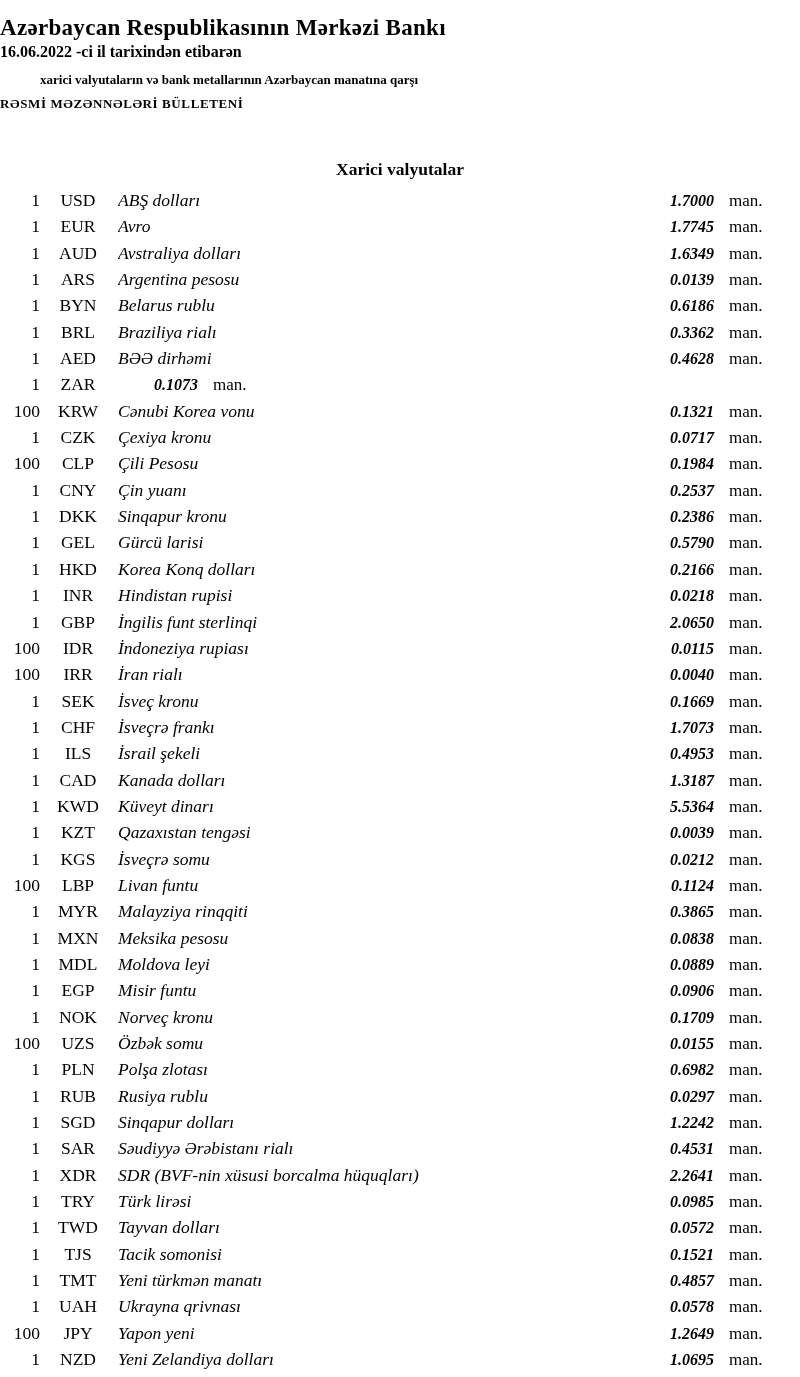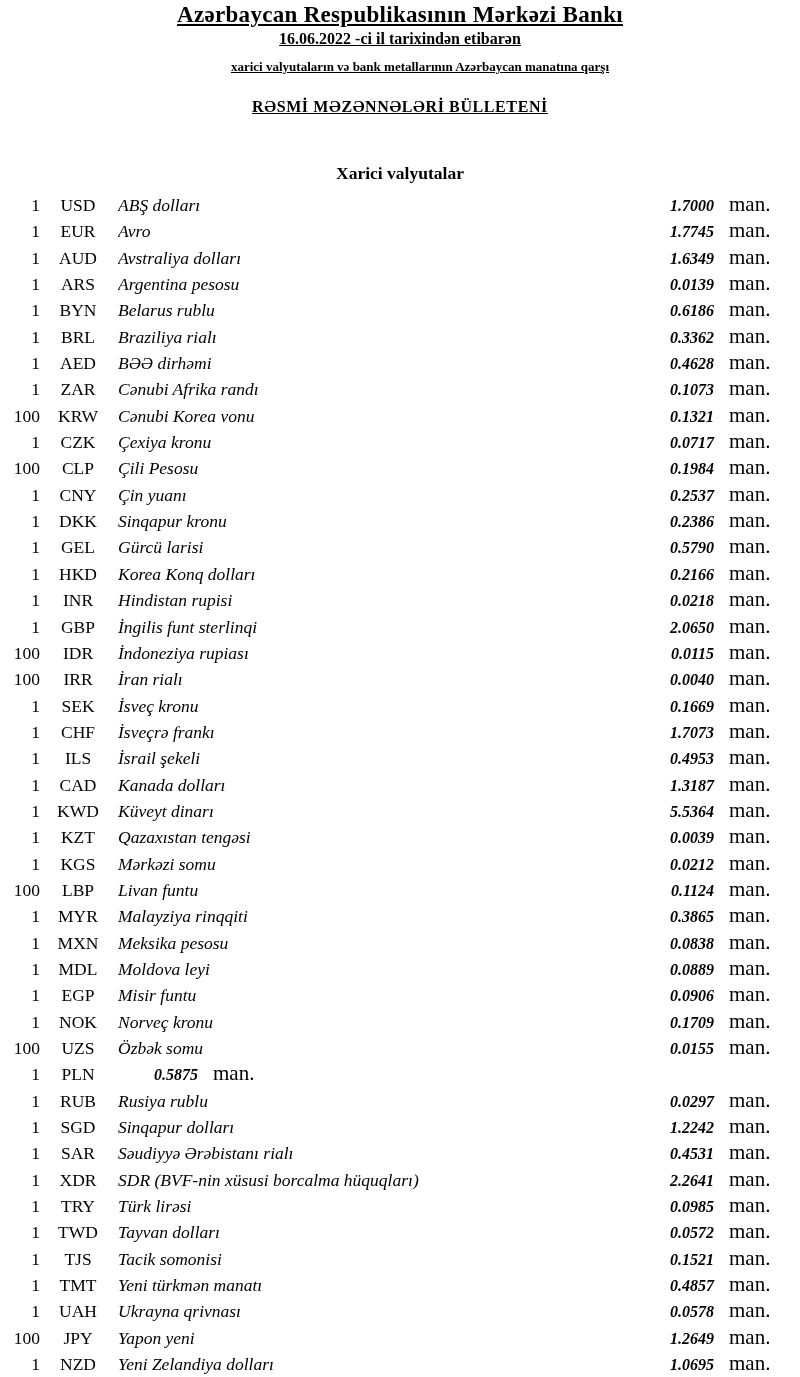--- a/index.html
+++ b/index.html
@@ -7,40 +7,40 @@
     background: #ffffff;
     color: #000000;
     font-family: "Liberation Serif", "DejaVu Serif", serif;
   }
   body {
     width: 800px;
     height: 1377px;
     margin: 0 auto;
     overflow: hidden;
   }
-  .header { text-align: center; padding-top: 2px; text-decoration: underline; }
+  .header { text-align: left; padding-top: 15px; }
   .doc-title {
     font-size: 23px;
     font-weight: bold;
     letter-spacing: 0.3px;
   }
   .doc-sub-date {
     margin-top: 2px;
     font-size: 16px;
     font-weight: bold;
   }
   .doc-sub-line {
     margin-top: 11px;
     font-size: 13px;
     font-weight: bold;
     margin-left: 40px;
   }
   .doc-sub-caps {
-    margin-top: 23px;
-    font-size: 16px;
+    margin-top: 8px;
+    font-size: 13px;
     font-weight: bold;
     letter-spacing: 0.6px;
   }
   .section-title {
     margin-top: 47px;
     text-align: center;
     font-size: 17.5px;
     font-weight: bold;
   }
   .table {
@@ -59,21 +59,21 @@
   .code  { width: 60px;  text-align: center; margin-left: 8px; flex: 0 0 auto; }
   .name  { flex: 1 1 auto; margin-left: 10px; white-space: nowrap; overflow: hidden; font-style: italic; }
   .rate  {
     width: 90px;
     text-align: right;
     flex: 0 0 auto;
     font-weight: bold;
     font-style: italic;
     font-size: 16px;
   }
-  .unit  { width: 58px; padding-left: 15px; flex: 0 0 auto; font-size: 21px; }
+  .unit  { width: 58px; padding-left: 15px; flex: 0 0 auto; font-size: 17px; }
 </style>
 </head>
 <body>
 
 <div class="header">
   <div class="doc-title">Azərbaycan Respublikasının Mərkəzi Bankı</div>
   <div class="doc-sub-date">16.06.2022 -ci il tarixindən etibarən</div>
   <div class="doc-sub-line">xarici valyutaların və bank metallarının Azərbaycan manatına qarşı</div>
   <div class="doc-sub-caps">RƏSMİ MƏZƏNNƏLƏRİ BÜLLETENİ</div>
 </div>
@@ -133,21 +133,20 @@
     <span class="qty">1</span>
     <span class="code">AED</span>
     <span class="name">BƏƏ dirhəmi</span>
     <span class="rate">0.4628</span>
     <span class="unit">man.</span>
   </div>
 
   <div class="row">
     <span class="qty">1</span>
     <span class="code">ZAR</span>
-    <span class="name">Cənubi Afrika randı</span>
     <span class="rate">0.1073</span>
     <span class="unit">man.</span>
   </div>
 
   <div class="row">
     <span class="qty">100</span>
     <span class="code">KRW</span>
     <span class="name">Cənubi Korea vonu</span>
     <span class="rate">0.1321</span>
     <span class="unit">man.</span>
@@ -277,21 +276,21 @@
     <span class="qty">1</span>
     <span class="code">KZT</span>
     <span class="name">Qazaxıstan tengəsi</span>
     <span class="rate">0.0039</span>
     <span class="unit">man.</span>
   </div>
 
   <div class="row">
     <span class="qty">1</span>
     <span class="code">KGS</span>
-    <span class="name">Mərkəzi somu</span>
+    <span class="name">İsveçrə somu</span>
     <span class="rate">0.0212</span>
     <span class="unit">man.</span>
   </div>
 
   <div class="row">
     <span class="qty">100</span>
     <span class="code">LBP</span>
     <span class="name">Livan funtu</span>
     <span class="rate">0.1124</span>
     <span class="unit">man.</span>
@@ -341,21 +340,22 @@
     <span class="qty">100</span>
     <span class="code">UZS</span>
     <span class="name">Özbək somu</span>
     <span class="rate">0.0155</span>
     <span class="unit">man.</span>
   </div>
 
   <div class="row">
     <span class="qty">1</span>
     <span class="code">PLN</span>
-    <span class="rate">0.5875</span>
+    <span class="name">Polşa zlotası</span>
+    <span class="rate">0.6982</span>
     <span class="unit">man.</span>
   </div>
 
   <div class="row">
     <span class="qty">1</span>
     <span class="code">RUB</span>
     <span class="name">Rusiya rublu</span>
     <span class="rate">0.0297</span>
     <span class="unit">man.</span>
   </div>

